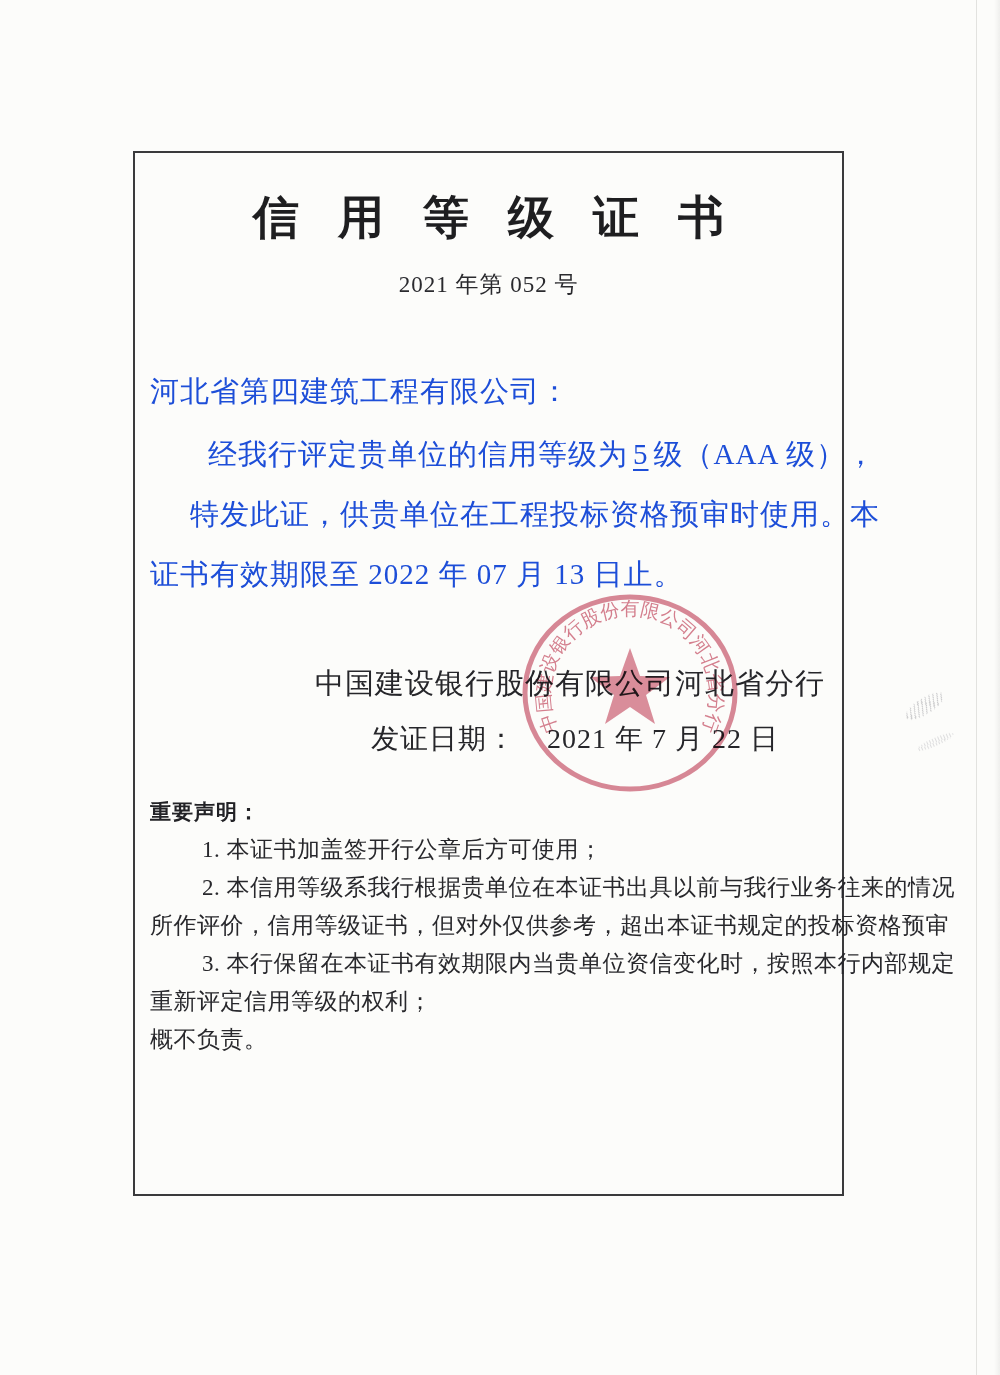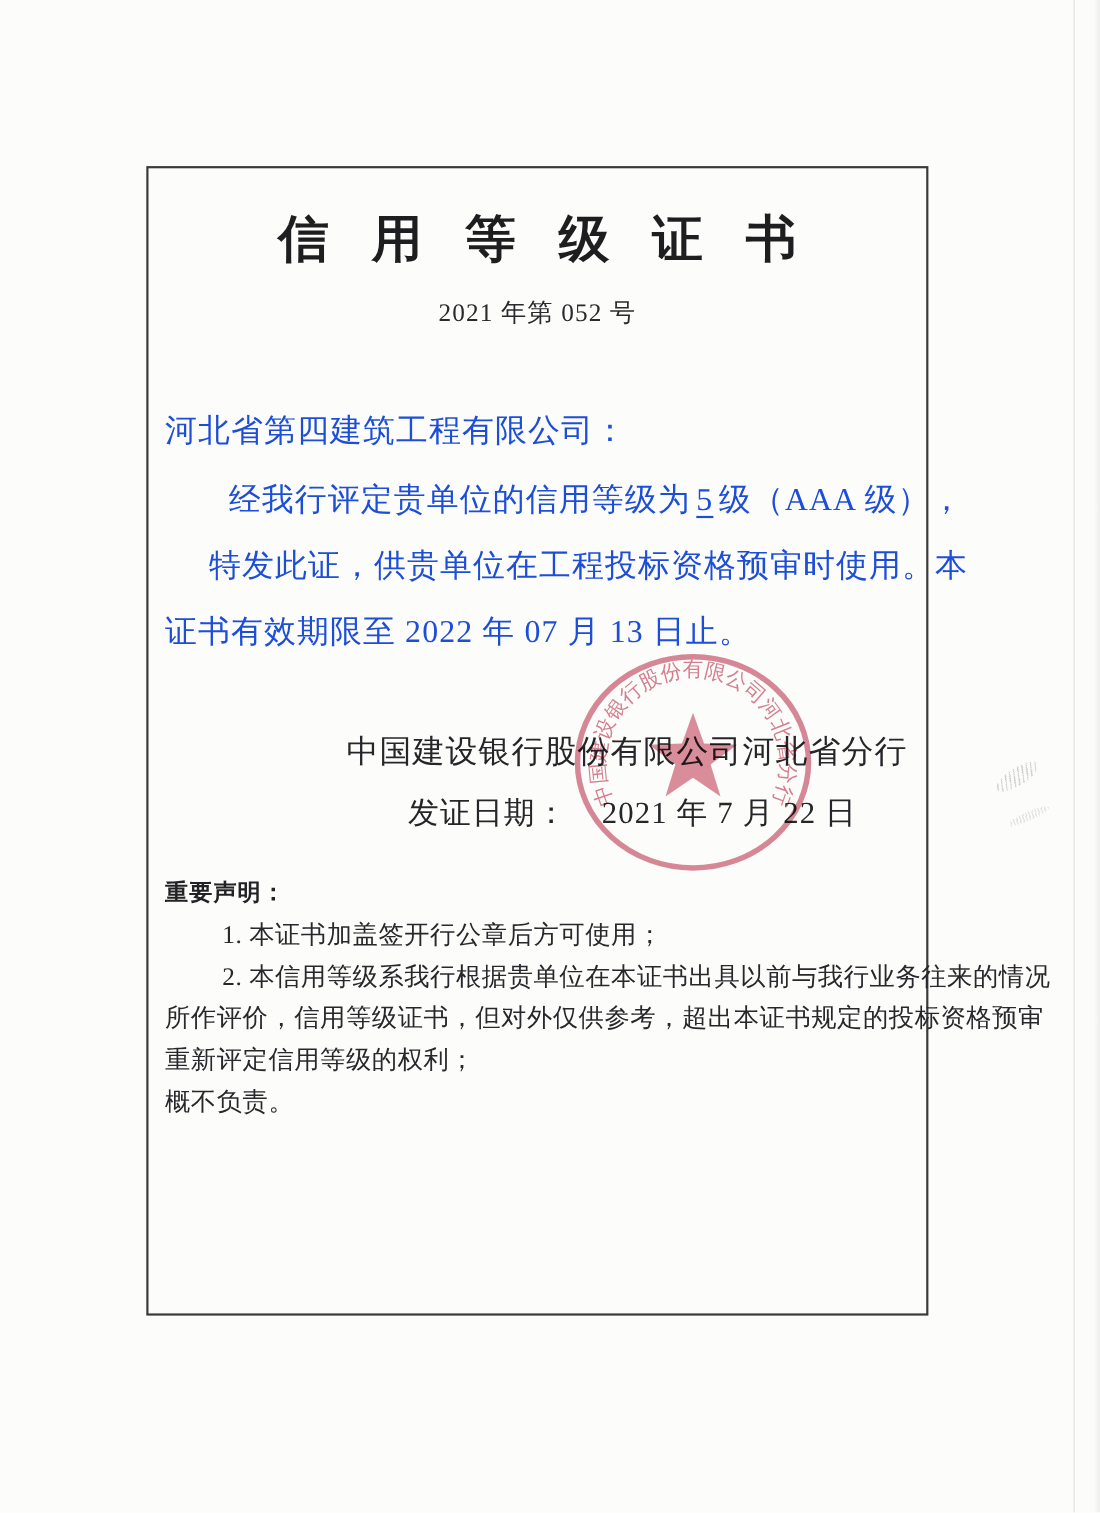--- a/index.html
+++ b/index.html
@@ -198,18 +198,19 @@
       <text font-size="19" fill="#c9566b" opacity="0.85" font-family="Liberation Serif, serif">
         <textPath href="#sealArc" startOffset="50%" text-anchor="middle">中国建设银行股份有限公司河北省分行</textPath>
       </text>
     </svg>
 
     <div class="declaration">
       <div class="decl-heading">重要声明：</div>
       <div class="decl-line indent">1. 本证书加盖签开行公章后方可使用；</div>
       <div class="decl-line indent">2. 本信用等级系我行根据贵单位在本证书出具以前与我行业务往来的情况</div>
       <div class="decl-line">所作评价，信用等级证书，但对外仅供参考，超出本证书规定的投标资格预审</div>
+      <div class="decl-line indent">3. 本行保留在本证书有效期限内当贵单位资信变化时，按照本行内部规定</div>
       <div class="decl-line">重新评定信用等级的权利；</div>
       <div class="decl-line">概不负责。</div>
     </div>
 
   </div>
 </div>
 
 </body></html>

